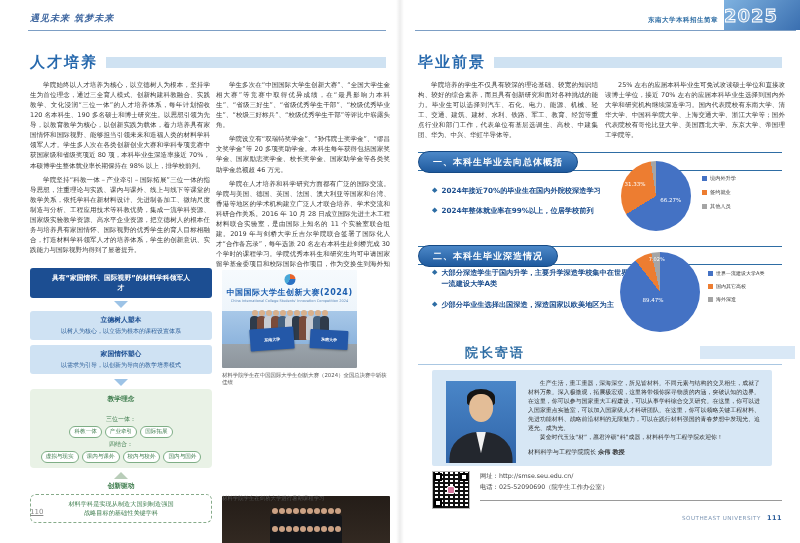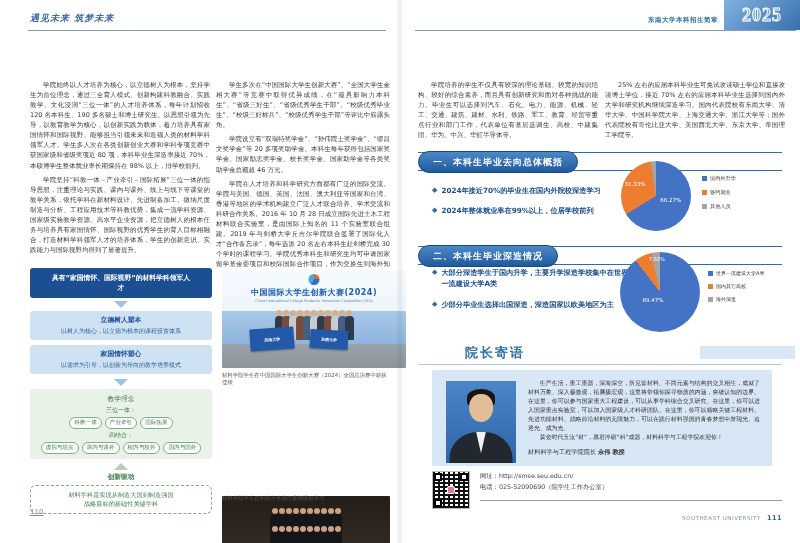--- a/index.html
+++ b/index.html
@@ -25,21 +25,21 @@
   .diag-header { background:#1c4e92; color:#fff; font-size:6.8px; font-weight:bold;
                  padding:5px 20px; border-radius:3px; text-align:center; }
   .chev-down { width:14px; height:7px; background:#9dc3e6; margin:3px auto;
                clip-path:polygon(0 0,100% 0,50% 100%); }
   .chev-up { width:14px; height:7px; background:#b9cdb9; margin:4px auto 2px;
              clip-path:polygon(50% 0,100% 100%,0 100%); }
   .diag-box { background:#cfe2f3; border-radius:3px; padding:4px 5px; margin-bottom:5px; text-align:center; }
   .diag-box .t { font-size:6.8px; font-weight:bold; color:#1c4e92; margin-bottom:2px; }
   .diag-box .d { font-size:6px; color:#2d5f99; }
   .green-box { background:#e9f2e6; border-radius:4px; padding:5px 3px; text-align:center; }
-  .green-box .t { font-size:6.8px; font-weight:normal; color:#3f7d4e; margin-bottom:2px; }
+  .green-box .t { font-size:6.8px; font-weight:bold; color:#3f7d4e; margin-bottom:11px; }
   .g-lab { font-size:6px; color:#3f7d4e; margin:2px 0; }
   .pills { display:flex; justify-content:center; gap:3px; }
   .pill { border:1px solid #7fae86; border-radius:8px; padding:1px 4px; font-size:5.6px;
           color:#3f7d4e; background:#fff; white-space:nowrap; }
   .innov-t { font-size:6.8px; font-weight:bold; color:#3f7d4e; text-align:center; margin:2px 0 3px; }
   .dash-box { border:1px dashed #86ab8a; border-radius:6px; padding:4px 6px; font-size:6.2px;
               color:#3f7d4e; text-align:center; line-height:1.5; background:#fff; }
 
   
   .photo { overflow:hidden; position:relative; border-radius:1px; }
@@ -61,21 +61,21 @@
           display:flex; align-items:center; justify-content:center; border-radius:1px;
           box-shadow:0 1px 2px rgba(0,0,0,0.3); }
   .photo2 { background:linear-gradient(#241d18 0%,#352b23 60%,#4a3c30 88%,#5a4a3c 100%); }
   .photo2 .person { background:#14161a; }
   .photo2 .person::before { background:#caa184; }
   .photo-cap { font-size:5.4px; color:#555; }
 
   
   .hdr-label { font-size:6.5px; font-weight:bold; color:#2e6da4; letter-spacing:0.5px; text-align:right; }
   .year-block { background:linear-gradient(135deg,#7fb2e0,#3a6fb0); display:flex; align-items:center;
-                justify-content:center;font-family:Liberation Serif, serif; }
+                justify-content:flex-start; }
   .year-text { font-size:18px; font-weight:bold; letter-spacing:1px; color:rgba(255,255,255,0.25);
                -webkit-text-stroke:0.9px #ffffff; }
   .banner-track { border-top:1px solid #2e6da4; border-bottom:1px solid #2e6da4; height:19px; }
   .banner-pill { position:absolute; left:0; top:-2px; height:22px; border-radius:11px;
                  background:linear-gradient(#4c88c8,#1f5a9e); border:1px solid #164a85; color:#fff;
                  font-size:9px; font-weight:bold; letter-spacing:1px; display:flex; align-items:center;
                  padding:0 14px; white-space:nowrap; }
   .bullet { position:absolute; display:flex; gap:4px; }
   .bullet .dia { color:#2e6da4; font-size:7px; line-height:1.4; }
   .bullet .bt { font-size:7.2px; color:#1c4e8e; font-weight:600; line-height:1.5; }
@@ -116,20 +116,24 @@
   .footer b { color:#2e5f9b; margin-left:6px; font-size:6.5px; }
 </style>
 </head>
 <body>
 
 <div class="spread">
 
   <div class="abs slogan" style="left:30px;top:12px;">遇见未来 筑梦未来</div>
   <div class="abs hrule" style="left:28px;top:30px;width:358px;"></div>
 
+  <div class="abs sec-row" style="left:30px;top:53px;width:356px;">
+    <span class="sec-title">人才培养</span>
+    <span class="sec-bar"></span>
+  </div>
 
   <div class="abs bodytext" style="left:30px;top:80px;width:180px;height:188px;overflow:hidden;">
     <p>学院始终以人才培养为核心，以立德树人为根本，坚持学生为首位理念，通过三全育人模式、创新构建科教融合、实践教学、文化浸润“三位一体”的人才培养体系，每年计划招收 120 名本科生、190 多名硕士和博士研究生。以思想引领为先导，以教育教学为核心，以创新实践为载体，着力培养具有家国情怀和国际视野、能够担当引领未来和造福人类的材料学科领军人才。学生多人次在各类创新创业大赛和学科专项竞赛中获国家级和省级奖项近 80 项，本科毕业生深造率接近 70%，本硕博学生整体就业率长期保持在 98% 以上，排学校前列。</p>
     <p>学院坚持“科教一体－产业牵引－国际拓展”三位一体的指导思想，注重理论与实践、课内与课外、线上与线下等课堂的教学关系，依托学科在新材料设计、先进制备加工、微纳尺度制造与分析、工程应用技术等科教优势，集成一流学科资源、国家级实验教学资源、高水平企业资源，把立德树人的根本任务与培养具有家国情怀、国际视野的优秀学生的育人目标相融合，打造材料学科领军人才的培养体系，学生的创新意识、实践能力与国际视野均得到了显著提升。</p>
   </div>
   <div class="abs bodytext" style="left:216px;top:80px;width:174px;height:188px;overflow:hidden;">
     <p>学生多次在“中国国际大学生创新大赛”、“全国大学生金相大赛”等竞赛中取得优异成绩，在“最具影响力本科生”、“省级三好生”、“省级优秀学生干部”、“校级优秀毕业生”、“校级三好标兵”、“校级优秀学生干部”等评比中崭露头角。</p>
     <p>学院设立有“双瑞特奖学金”、“孙伟院士奖学金”、“缪昌文奖学金”等 20 多项奖助学金。本科生每年获得包括国家奖学金、国家励志奖学金、校长奖学金、国家助学金等各类奖助学金总额超 46 万元。</p>
     <p>学院在人才培养和科学研究方面都有广泛的国际交流。学院与美国、德国、英国、法国、澳大利亚等国家和台湾、香港等地区的学术机构建立广泛人才联合培养、学术交流和科研合作关系。2016 年 10 月 28 日成立国际先进土木工程材料联合实验室，是由国际上知名的 11 个实验室联合组建。2019 年与剑桥大学丘吉尔学院联合签署了国际化人才“合作备忘录”，每年选派 20 名左右本科生赴剑桥完成 30 个学时的课程学习。学院优秀本科生和研究生均可申请国家留学基金委项目和校际国际合作项目，作为交换生到海外知名院校学习。</p>
   </div>
@@ -164,21 +168,21 @@
     </div>
     <div class="chev-up"></div>
     <div class="innov-t">创新驱动</div>
     <div class="dash-box">
       <div>材料学科是实现从制造大国到制造强国</div>
       <div>战略目标的基础性关键学科</div>
     </div>
 
   </div>
 
-  <div class="abs photo photo1" style="left:222px;top:270px;width:184px;height:98px;">
+  <div class="abs photo photo1" style="left:222px;top:270px;width:135px;height:98px;">
     <div class="p1-logo"></div>
     <div class="p1-title">中国国际大学生创新大赛(2024)</div>
     <div class="p1-en">China International College Students' Innovation Competition 2024</div>
     <div class="people-row" style="top:46px;"><span class="person"></span><span class="person"></span><span class="person"></span><span class="person"></span><span class="person"></span><span class="person"></span><span class="person"></span><span class="person"></span><span class="person"></span><span class="person"></span><span class="person"></span></div>
     <div class="flag" style="left:28px;top:58px;width:44px;height:22px;transform:rotate(-4deg);">东南大学</div>
     <div class="flag" style="left:88px;top:60px;width:38px;height:19px;transform:rotate(3deg);">东南大学</div>
   </div>
   <div class="abs photo-cap" style="left:222px;top:372px;width:168px;">材料学院学生在中国国际大学生创新大赛（2024）全国总决赛中斩获佳绩</div>
 
   <div class="abs photo photo2" style="left:222px;top:398px;width:168px;height:93px;">
@@ -191,20 +195,24 @@
   <div class="abs pagenum" style="left:30px;top:508px;">110</div>
 
   <div class="gutter"></div>
 
   <div class="abs hdr-label" style="left:560px;top:16px;width:158px;">东南大学本科招生简章</div>
   <div class="abs year-block" style="left:724px;top:0;width:76px;height:30px;">
     <span class="year-text">2025</span>
   </div>
   <div class="abs hrule" style="left:415px;top:30px;width:381px;"></div>
 
+  <div class="abs sec-row" style="left:418px;top:53px;width:364px;">
+    <span class="sec-title">毕业前景</span>
+    <span class="sec-bar"></span>
+  </div>
 
   <div class="abs bodytext" style="left:418px;top:80px;width:180px;height:70px;overflow:hidden;">
     <p>学院培养的学生不仅具有较深的理论基础、较宽的知识结构、较好的综合素养，而且具有创新研究和面对各种挑战的能力。毕业生可以选择到汽车、石化、电力、能源、机械、轻工、交通、建筑、建材、水利、铁路、军工、教育、经贸等重点行业和部门工作，代表单位有基层选调生、高校、中建集团、华为、中兴、华虹半导体等。</p>
   </div>
   <div class="abs bodytext" style="left:605px;top:80px;width:180px;height:70px;overflow:hidden;">
     <p>25% 左右的应届本科毕业生可免试攻读硕士学位和直接攻读博士学位，接近 70% 左右的应届本科毕业生选择到国内外大学和研究机构继续深造学习。国内代表院校有东南大学、清华大学、中国科学院大学、上海交通大学、浙江大学等；国外代表院校有哥伦比亚大学、美国西北大学、东京大学、帝国理工学院等。</p>
   </div>
 
   <div class="abs banner-track" style="left:418px;top:152px;width:364px;">
     <div class="banner-pill">一、本科生毕业去向总体概括</div>

